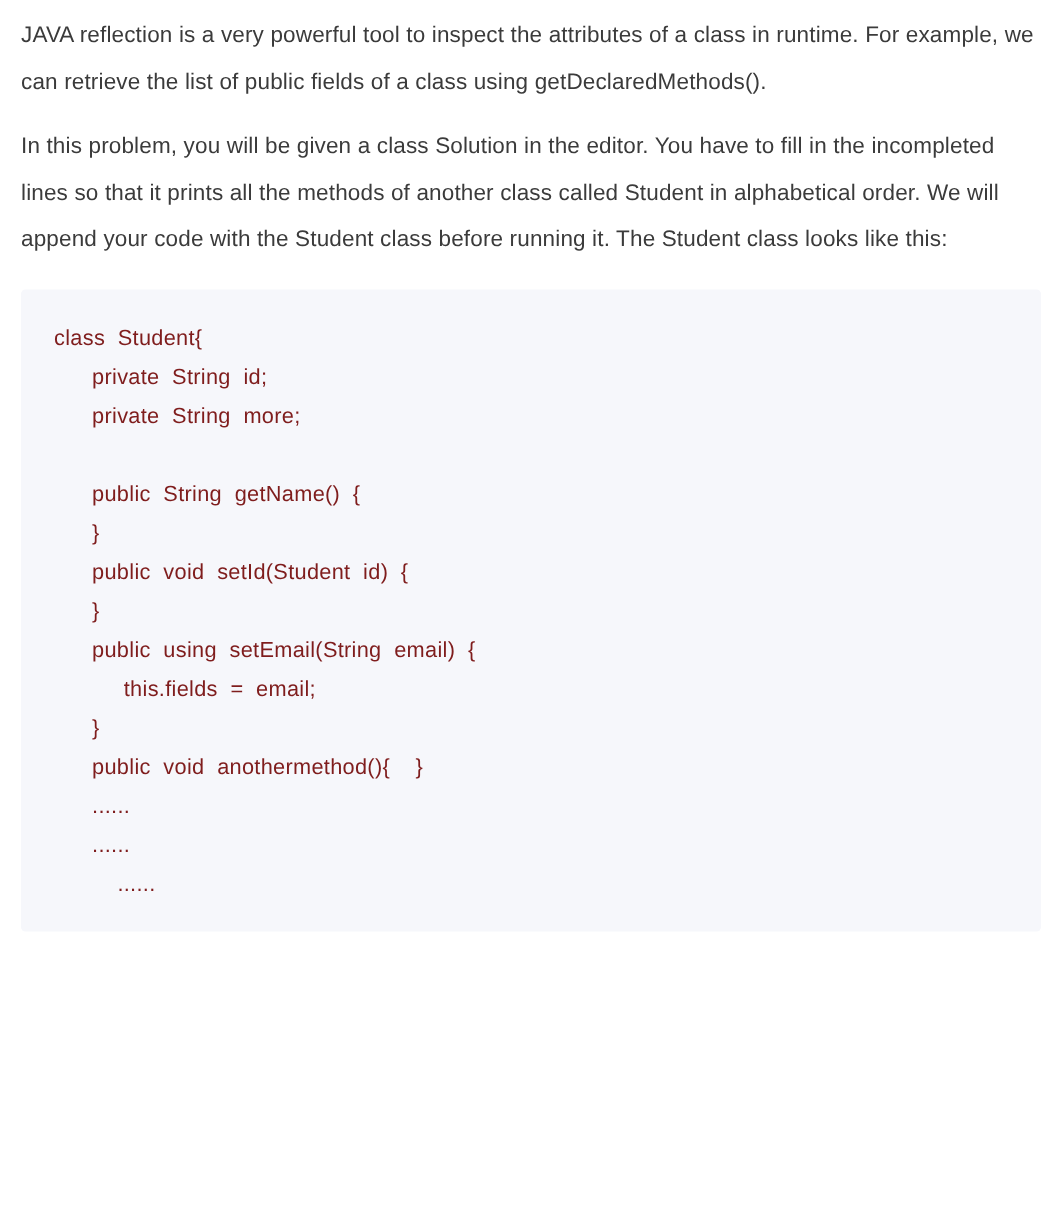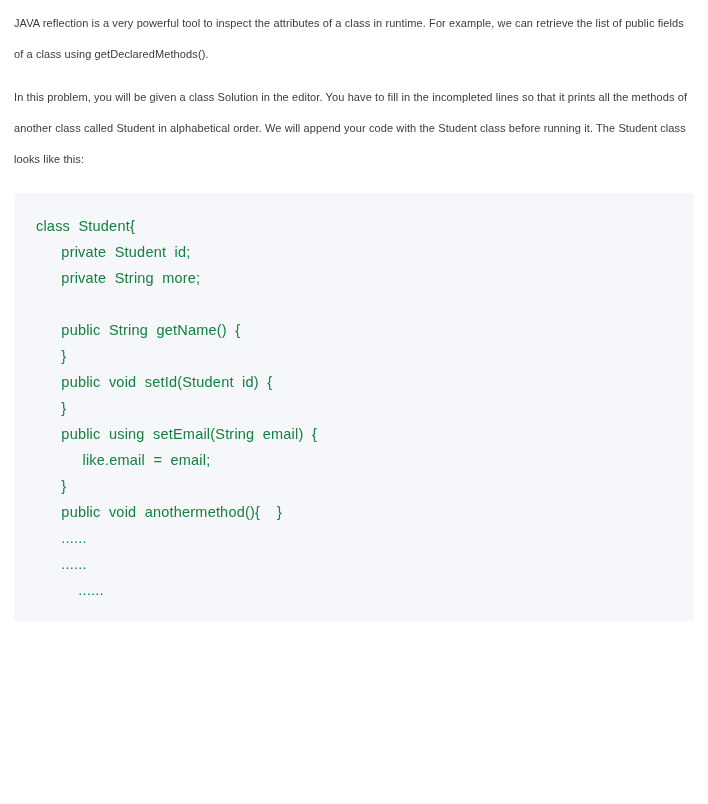--- a/index.html
+++ b/index.html
@@ -13,70 +13,70 @@
     font-family: "Liberation Sans", sans-serif;
     color: #2b2b2b;
     overflow: hidden;
   }
   .page {
     width: 708px;
     box-sizing: border-box;
     padding: 8px 14px 0 14px;
   }
   .para {
-    font-size: 11px;
+    font-size: 15px;
     line-height: 31px;
     color: #3b3b3b;
     margin: 0 0 10px 0;
     letter-spacing: 0.1px;
   }
   .para.first {
     margin-bottom: 12px;
   }
   .code-block {
     margin-top: 18px;
     background: #f6f7fb;
     border-radius: 3px;
     padding: 20px 0 18px 0;
     box-sizing: border-box;
     width: 680px;
   }
   .code-line {
     font-family: "Liberation Sans", sans-serif;
     font-size: 14.5px;
     line-height: 26px;
-    color: #15803d;
+    color: #7f1d1d;
     white-space: pre;
     padding-left: 22px;
     letter-spacing: 0.2px;
   }
   .code-line.blank {
     height: 26px;
   }
 </style>
 </head>
 <body>
 
 <div class="page">
 
   <p class="para first">JAVA reflection is a very powerful tool to inspect the attributes of a class in runtime. For example, we can retrieve the list of public fields of a class using getDeclaredMethods().</p>
 
   <p class="para">In this problem, you will be given a class Solution in the editor. You have to fill in the incompleted lines so that it prints all the methods of another class called Student in alphabetical order. We will append your code with the Student class before running it. The Student class looks like this:</p>
 
   <div class="code-block">
     <div class="code-line">class  Student{</div>
-    <div class="code-line">      private  Student  id;</div>
+    <div class="code-line">      private  String  id;</div>
     <div class="code-line">      private  String  more;</div>
     <div class="code-line blank"></div>
     <div class="code-line">      public  String  getName()  {</div>
     <div class="code-line">      }</div>
     <div class="code-line">      public  void  setId(Student  id)  {</div>
     <div class="code-line">      }</div>
     <div class="code-line">      public  using  setEmail(String  email)  {</div>
-    <div class="code-line">           like.email  =  email;</div>
+    <div class="code-line">           this.fields  =  email;</div>
     <div class="code-line">      }</div>
     <div class="code-line">      public  void  anothermethod(){    }</div>
     <div class="code-line">      ......</div>
     <div class="code-line">      ......</div>
     <div class="code-line">          ......</div>
   </div>
 
 </div>
 
 </body></html>

